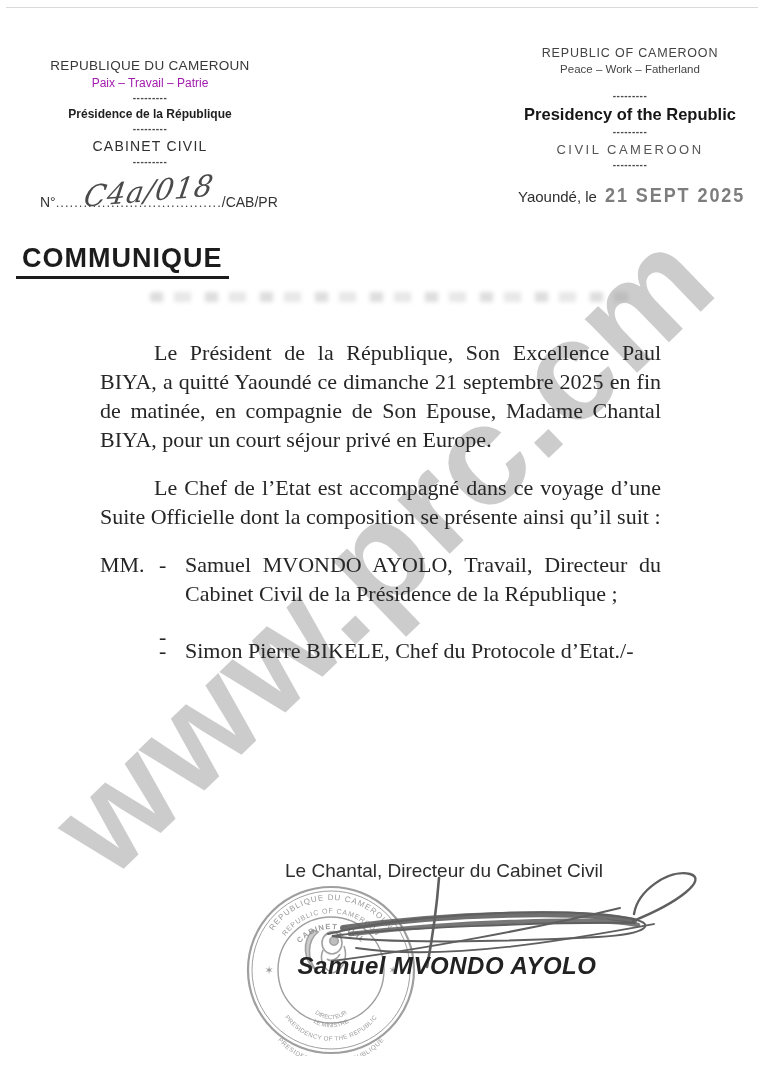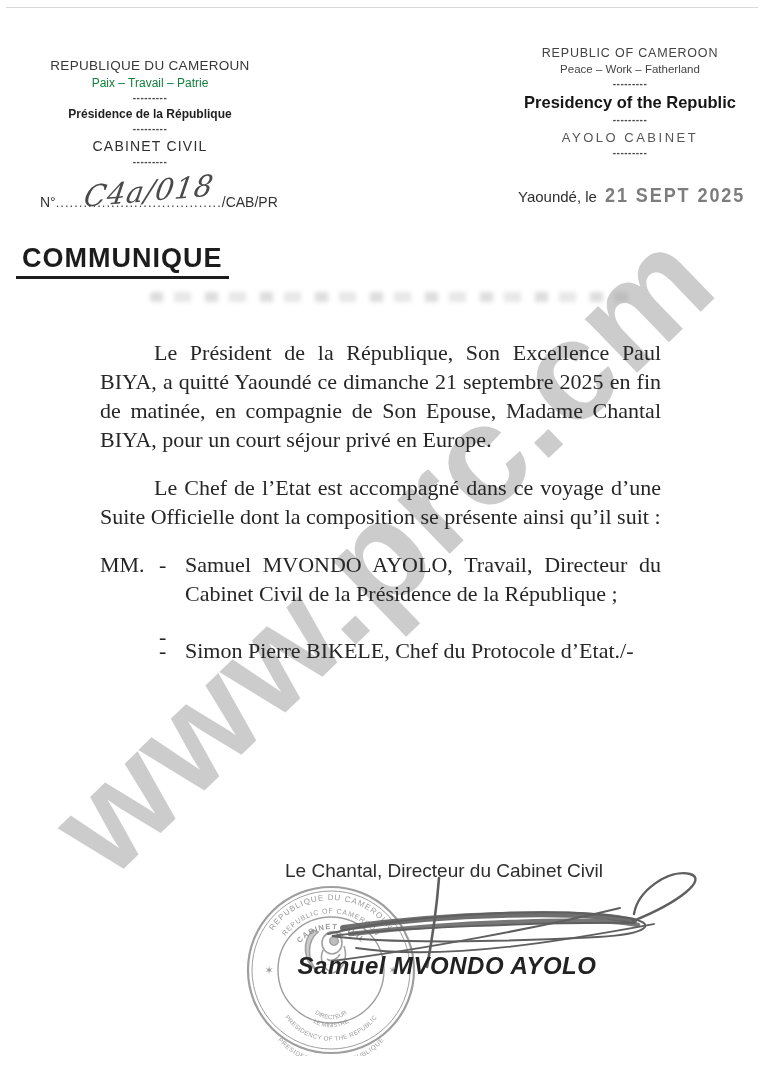--- a/index.html
+++ b/index.html
@@ -15,37 +15,37 @@
     position:absolute; left:50%; top:51%;
     transform:translate(-50%,-50%) rotate(-44deg);
     font-size:142px; font-weight:bold; letter-spacing:2px;
     color:rgba(120,120,120,0.38); white-space:nowrap; z-index:1;
     pointer-events:none;
   }
 
   
   .hdr-left { position:absolute; left:36px; top:58px; width:228px; text-align:center; z-index:2; }
   .hl-country { font-size:13.5px; color:#383838; letter-spacing:0.3px; margin-bottom:3px; }
-  .hl-motto   { font-size:12px;  color:#15803d; margin-bottom:3px; }
+  .hl-motto   { font-size:12px;  color:#a21caf; margin-bottom:3px; }
   .hdr-left .sep, .hdr-right .sep { font-size:10px; color:#4a4a4a; letter-spacing:0.5px; line-height:10px; margin:3px 0 4px 0; font-weight:bold; }
   .hl-office  { font-size:12px; font-weight:bold; color:#1f1f1f; margin:3px 0 2px 0; }
   .hl-cabinet { font-size:14px; color:#2f2f2f; letter-spacing:1.2px; margin:4px 0 2px 0; }
 
   .ref-line { position:absolute; left:40px; top:194px; font-size:14px; color:#333; z-index:2; white-space:nowrap; }
   .ref-line .dots { letter-spacing:1px; font-size:13px; color:#444; }
   .handwritten {
     position:absolute; left:44px; top:-20px;
     font-family:"DejaVu Serif", serif; font-style:italic;
     font-size:29px; color:#4a4a4a;
     transform:rotate(-5deg) skewX(-14deg); letter-spacing:1px;
   }
 
   .hdr-right { position:absolute; left:506px; top:46px; width:248px; text-align:center; z-index:2; }
   .hr-country { font-size:12.5px; color:#424242; letter-spacing:0.8px; margin-bottom:3px; }
-  .hr-motto   { font-size:11.5px; color:#454545; margin-bottom:4px; }
+  .hr-motto   { font-size:11.5px; color:#454545; margin-bottom:16px; }
   .hr-office  { font-size:16.5px; font-weight:bold; color:#161616; margin:4px 0 2px 0; }
   .hr-cabinet { font-size:13px; color:#555; letter-spacing:2.5px; margin:5px 0 2px 0; }
 
   .date-line { position:absolute; left:518px; top:185px; font-size:15px; color:#2e2e2e; z-index:2; white-space:nowrap; }
   .date-stamp {
     display:inline-block; margin-left:8px;
     font-size:19px; font-weight:bold; color:#6f6f6f;
     letter-spacing:2px; transform:scale(0.95,1.1); transform-origin:left bottom;
     opacity:0.9;
   }
@@ -104,21 +104,21 @@
     <span>N°</span><span class="dots">....................................</span><span>/CAB/PR</span>
     <span class="handwritten">C4a/018</span>
   </div>
 
   <div class="hdr-right">
     <div class="hr-country">REPUBLIC OF CAMEROON</div>
     <div class="hr-motto">Peace – Work – Fatherland</div>
     <div class="sep">---------</div>
     <div class="hr-office">Presidency of the Republic</div>
     <div class="sep">---------</div>
-    <div class="hr-cabinet">AYOLO CABINET</div>
+    <div class="hr-cabinet">CIVIL CAMEROON</div>
     <div class="sep">---------</div>
   </div>
 
   <div class="date-line">
     <span>Yaoundé, le</span><span class="date-stamp">21 SEPT 2025</span>
   </div>
 
   <div class="title-wrap">
     <span class="doc-title">COMMUNIQUE</span>
   </div>

